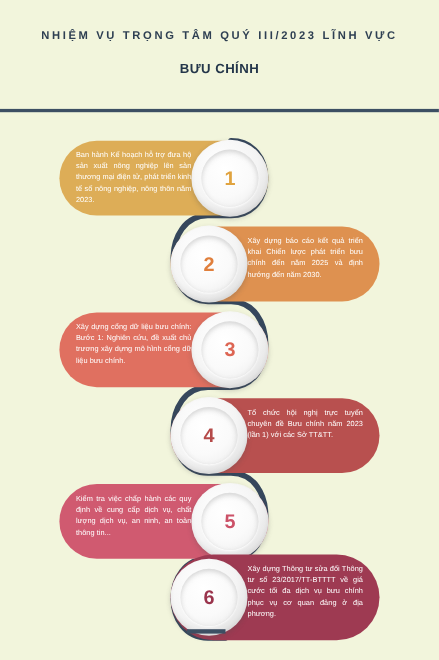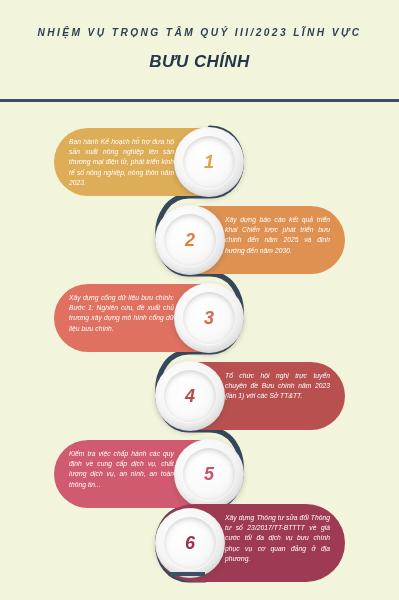--- a/index.html
+++ b/index.html
@@ -36,21 +36,21 @@
   .header-line1 {
     font-size: 10.2px;
     letter-spacing: 2.4px;
     color: #2e3f52;
     font-weight: 600;
     line-height: 14px;
     white-space: nowrap;
   }
   .header-line2 {
     margin-top: 13px;
-    font-size: 17px;
+    font-size: 12px;
     letter-spacing: 0.4px;
     color: #24364a;
     font-weight: 700;
     line-height: 18px;
   }
 
   .top-rule {
     position: absolute;
     top: 99px;
     left: 0;
@@ -153,21 +153,21 @@
   #step-3 { top: 284px; left: 54px;  width: 190px; }
   #step-4 { top: 362px; left: 155px; width: 190px; }
   #step-5 { top: 440px; left: 54px;  width: 190px; }
   #step-6 { top: 504px; left: 155px; width: 190px; height: 78px; }
   #step-6 .step-band { height: 78px; border-radius: 39px; }
   #step-6 .medallion { top: 4px; }
 </style>
 </head>
 <body style="background: rgb(242, 245, 220);">
 
-<div id="poster" style="background: rgb(242, 245, 220); font-style: italic;">
+<div id="poster" style="background: rgb(242, 245, 220);">
 
   <div class="header">
     <div class="header-line1">NHIỆM VỤ TRỌNG TÂM QUÝ III/2023 LĨNH VỰC</div>
     <div class="header-line2">BƯU CHÍNH</div>
   </div>
 
   <div class="top-rule" style="background: rgb(61, 79, 99);"></div>
 
   <svg id="snake" viewBox="0 0 399 600" xmlns="http://www.w3.org/2000/svg">
     <path id="snake-path" fill="none" stroke="#36475c" stroke-width="5" stroke-linecap="round" d="M 210 128

